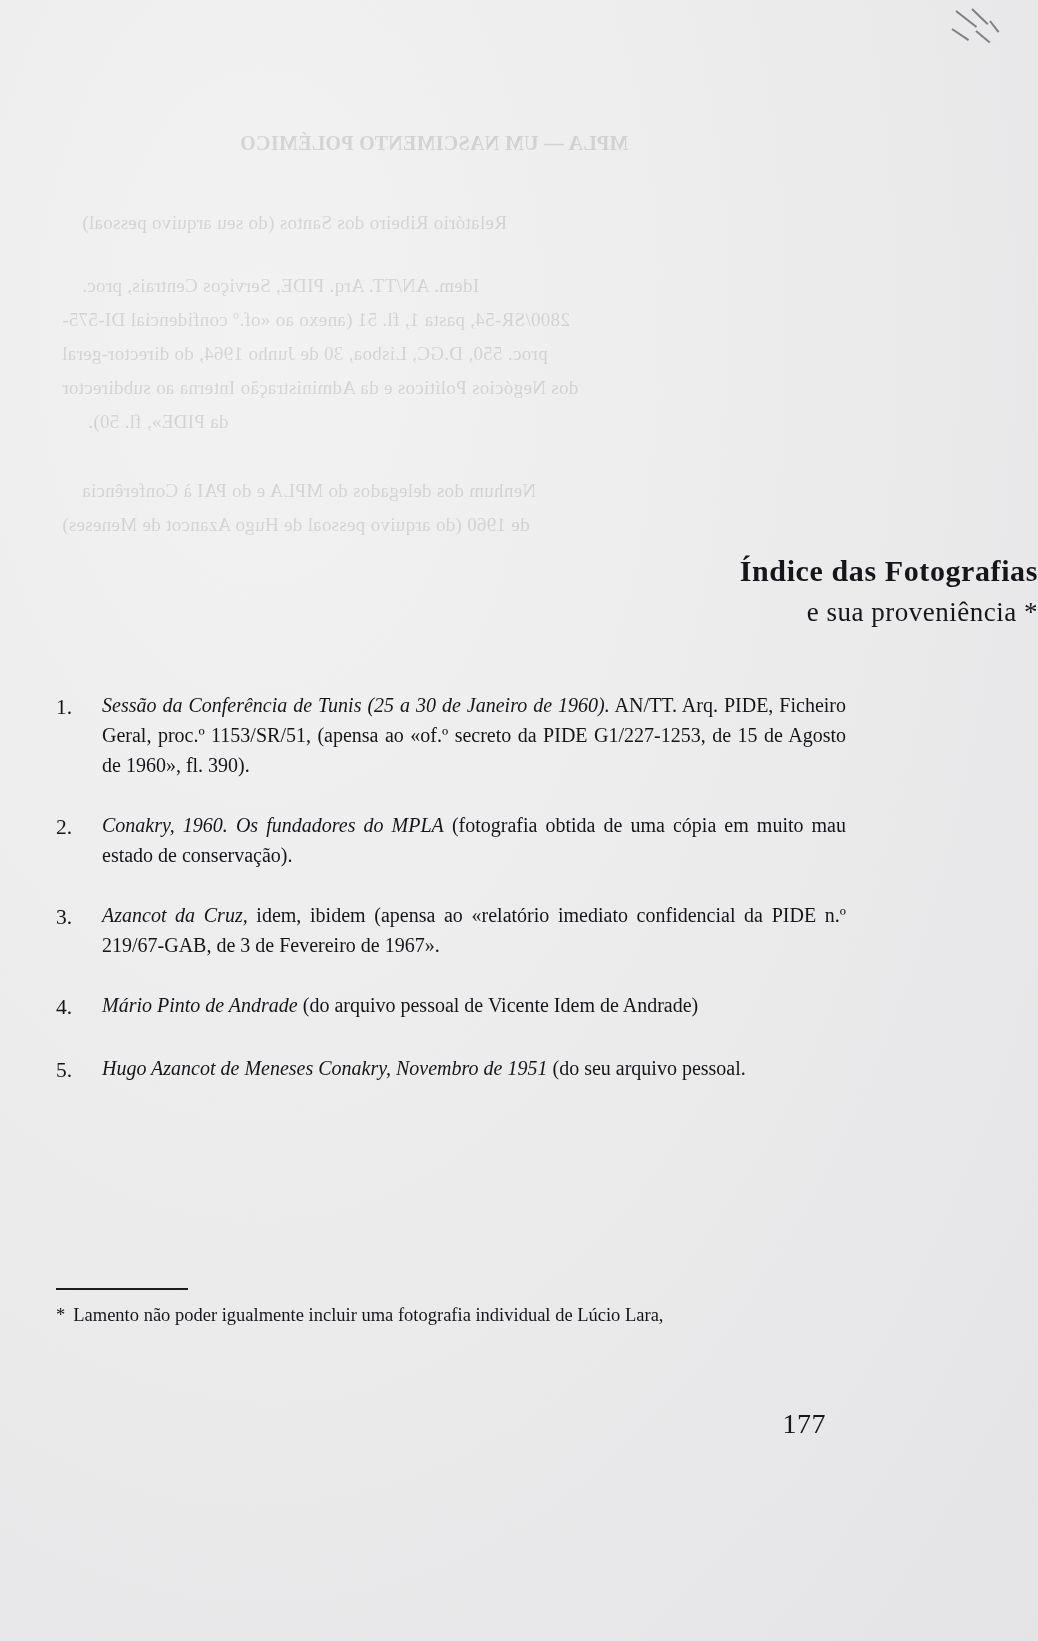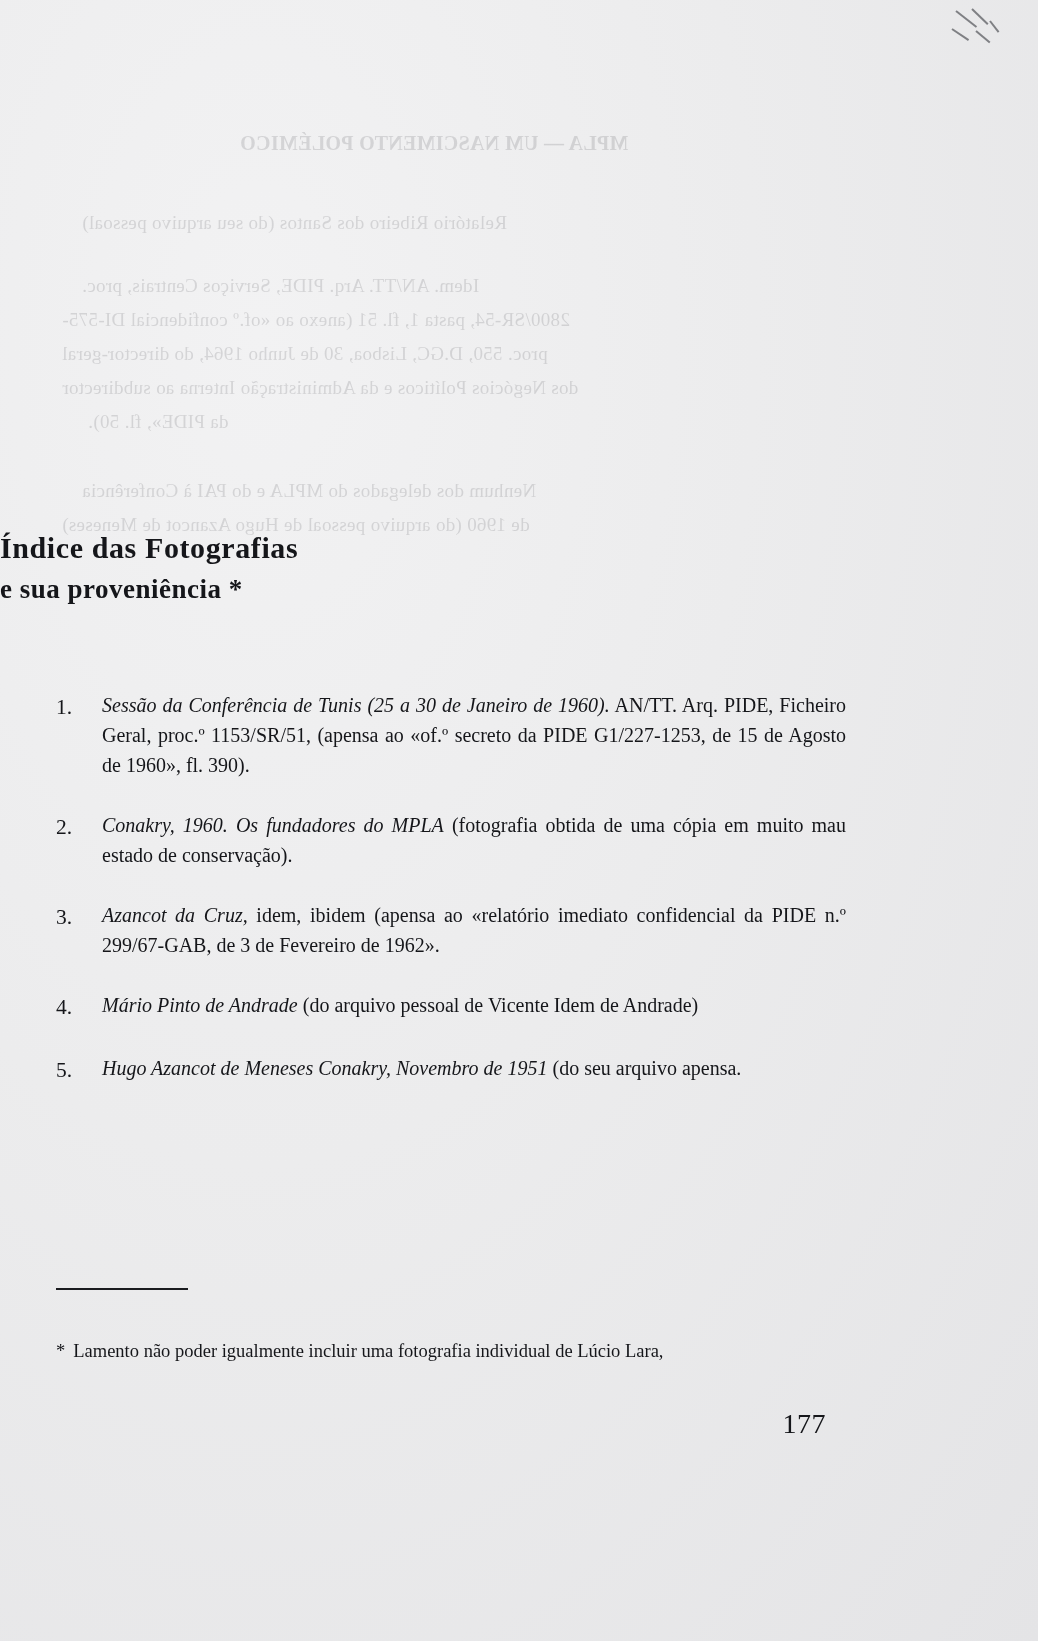--- a/index.html
+++ b/index.html
@@ -57,32 +57,32 @@
     left: 0;
     top: 0;
     width: 1038px;
     height: 1641px;
   }
 
   .title-block {
     position: absolute;
     left: 0;
     right: 0;
-    top: 529px;
-    text-align: left;
+    top: 552px;
+    text-align: right;
   }
   .title-line1 {
     font-size: 30px;
     font-weight: 700;
     letter-spacing: 0.6px;
     line-height: 1.24;
   }
   .title-line2 {
     font-size: 27px;
-    font-weight: 700;
+    font-weight: 400;
     letter-spacing: 0.5px;
     line-height: 1.3;
     margin-top: 6px;
   }
 
   .entries {
     position: absolute;
     left: 56px;
     top: 690px;
     width: 790px;
@@ -127,21 +127,20 @@
     width: 790px;
     font-size: 18.5px;
     line-height: 1.45;
     text-align: justify;
   }
   .footnote .star {
     margin-right: 8px;
   }
   .footnote .fn-body {
     display: block;
-    margin-top: 36px;
   }
   .footnote .fn-line2 {
     display: block;
     padding-left: 22px;
   }
 
   .page-number {
     position: absolute;
     right: 212px;
     top: 1408px;
@@ -185,29 +184,29 @@
         <div class="entry">
           <div class="entry-num">1.</div>
           <div class="entry-text"><em>Sessão da Conferência de Tunis (25 a 30 de Janeiro de 1960).</em><span> AN/TT. Arq. PIDE, Ficheiro Geral, proc.º 1153/SR/51, (apensa ao «of.º secreto da PIDE G1/227-1253, de 15 de Agosto de 1960», fl. 390).</span></div>
         </div>
         <div class="entry">
           <div class="entry-num">2.</div>
           <div class="entry-text"><em>Conakry, 1960. Os fundadores do MPLA</em><span> (fotografia obtida de uma cópia em muito mau estado de conservação).</span></div>
         </div>
         <div class="entry">
           <div class="entry-num">3.</div>
-          <div class="entry-text"><em>Azancot da Cruz,</em><span> idem, ibidem (apensa ao «relatório imediato confidencial da PIDE n.º 299/67-GAB, de 3 de Fevereiro de 1962».</span></div>
+          <div class="entry-text"><em>Azancot da Cruz,</em><span> idem, ibidem (apensa ao «relatório imediato confidencial da PIDE n.º 219/67-GAB, de 3 de Fevereiro de 1967».</span></div>
         </div>
         <div class="entry">
           <div class="entry-num">4.</div>
           <div class="entry-text"><em>Mário Pinto de Andrade</em><span> (do arquivo pessoal de Vicente Idem de Andrade)</span></div>
         </div>
         <div class="entry">
           <div class="entry-num">5.</div>
-          <div class="entry-text"><em>Hugo Azancot de Meneses Conakry, Novembro de 1951</em><span> (do seu arquivo apensa.</span></div>
+          <div class="entry-text"><em>Hugo Azancot de Meneses Conakry, Novembro de 1951</em><span> (do seu arquivo pessoal.</span></div>
         </div>
       </div>
 
     <div class="footnote-rule"></div>
 
     <div class="footnote">
       <span class="fn-body">
         <span class="star">*</span><span>Lamento não poder igualmente incluir uma fotografia individual de Lúcio Lara,</span>
       </span>
     </div>

